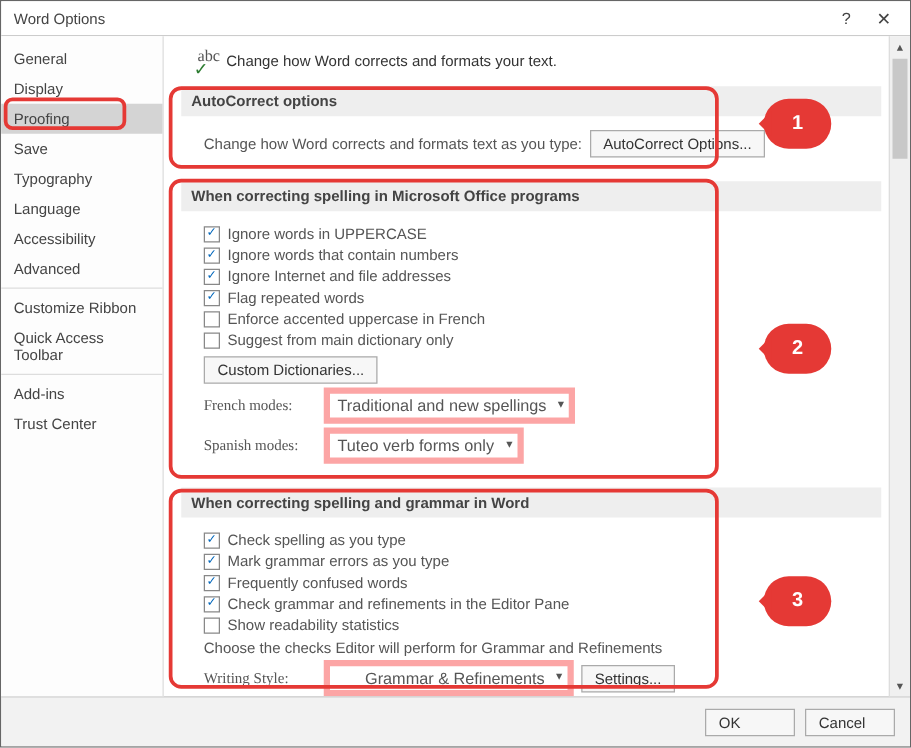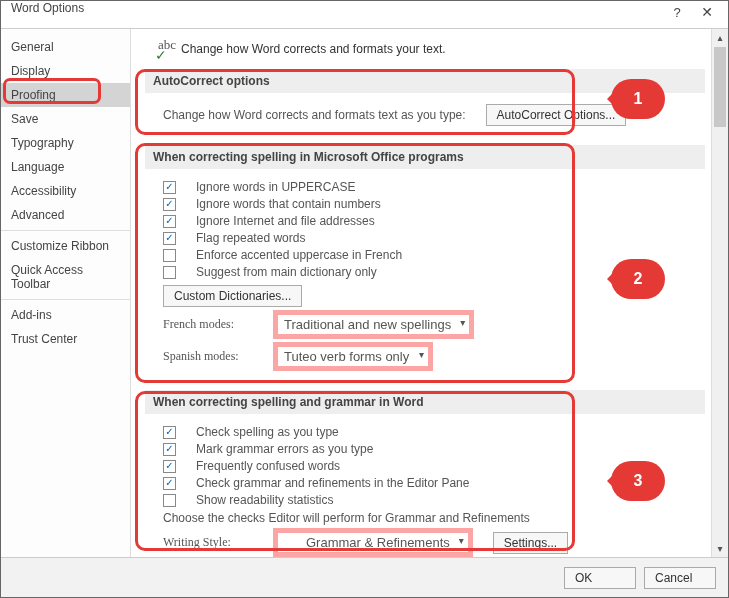--- a/index.html
+++ b/index.html
@@ -17,21 +17,21 @@
     display: flex;
     flex-direction: column;
     position: relative;
     background: #f5f5f5;
   }
   .titlebar {
     height: 28px;
     background: #fff;
     border-bottom: 1px solid #ccc;
     display: flex;
-    align-items: flex-start;
+    align-items: center;
     padding: 0 6px 0 10px;
     font-size: 12px;
     color: #444;
   }
   .titlebar .title { flex: 1; }
   .titlebar .sysbtn {
     width: 30px; height: 22px;
     display: flex; align-items: center; justify-content: center;
     color: #444;
     font-size: 13px;
@@ -108,21 +108,21 @@
     background: #eeeeee;
     padding: 5px 8px;
     font-weight: 600;
     color: #444;
     margin-top: 8px;
   }
   .section-body {
     padding: 8px 10px 8px 18px;
     color: #555;
   }
-  .row { display: flex; align-items: center; gap: 20px; margin: 3px 0; }
+  .row { display: flex; align-items: center; gap: 6px; margin: 3px 0; }
   .chk {
     width: 13px; height: 13px;
     border: 1px solid #888;
     display: inline-flex; align-items: center; justify-content: center;
     font-size: 10px; color: #0066bb; line-height: 1;
     background: #fff;
   }
   .chk.checked::after { content: "✓"; }
   .btn {
     border: 1px solid #aaa;

